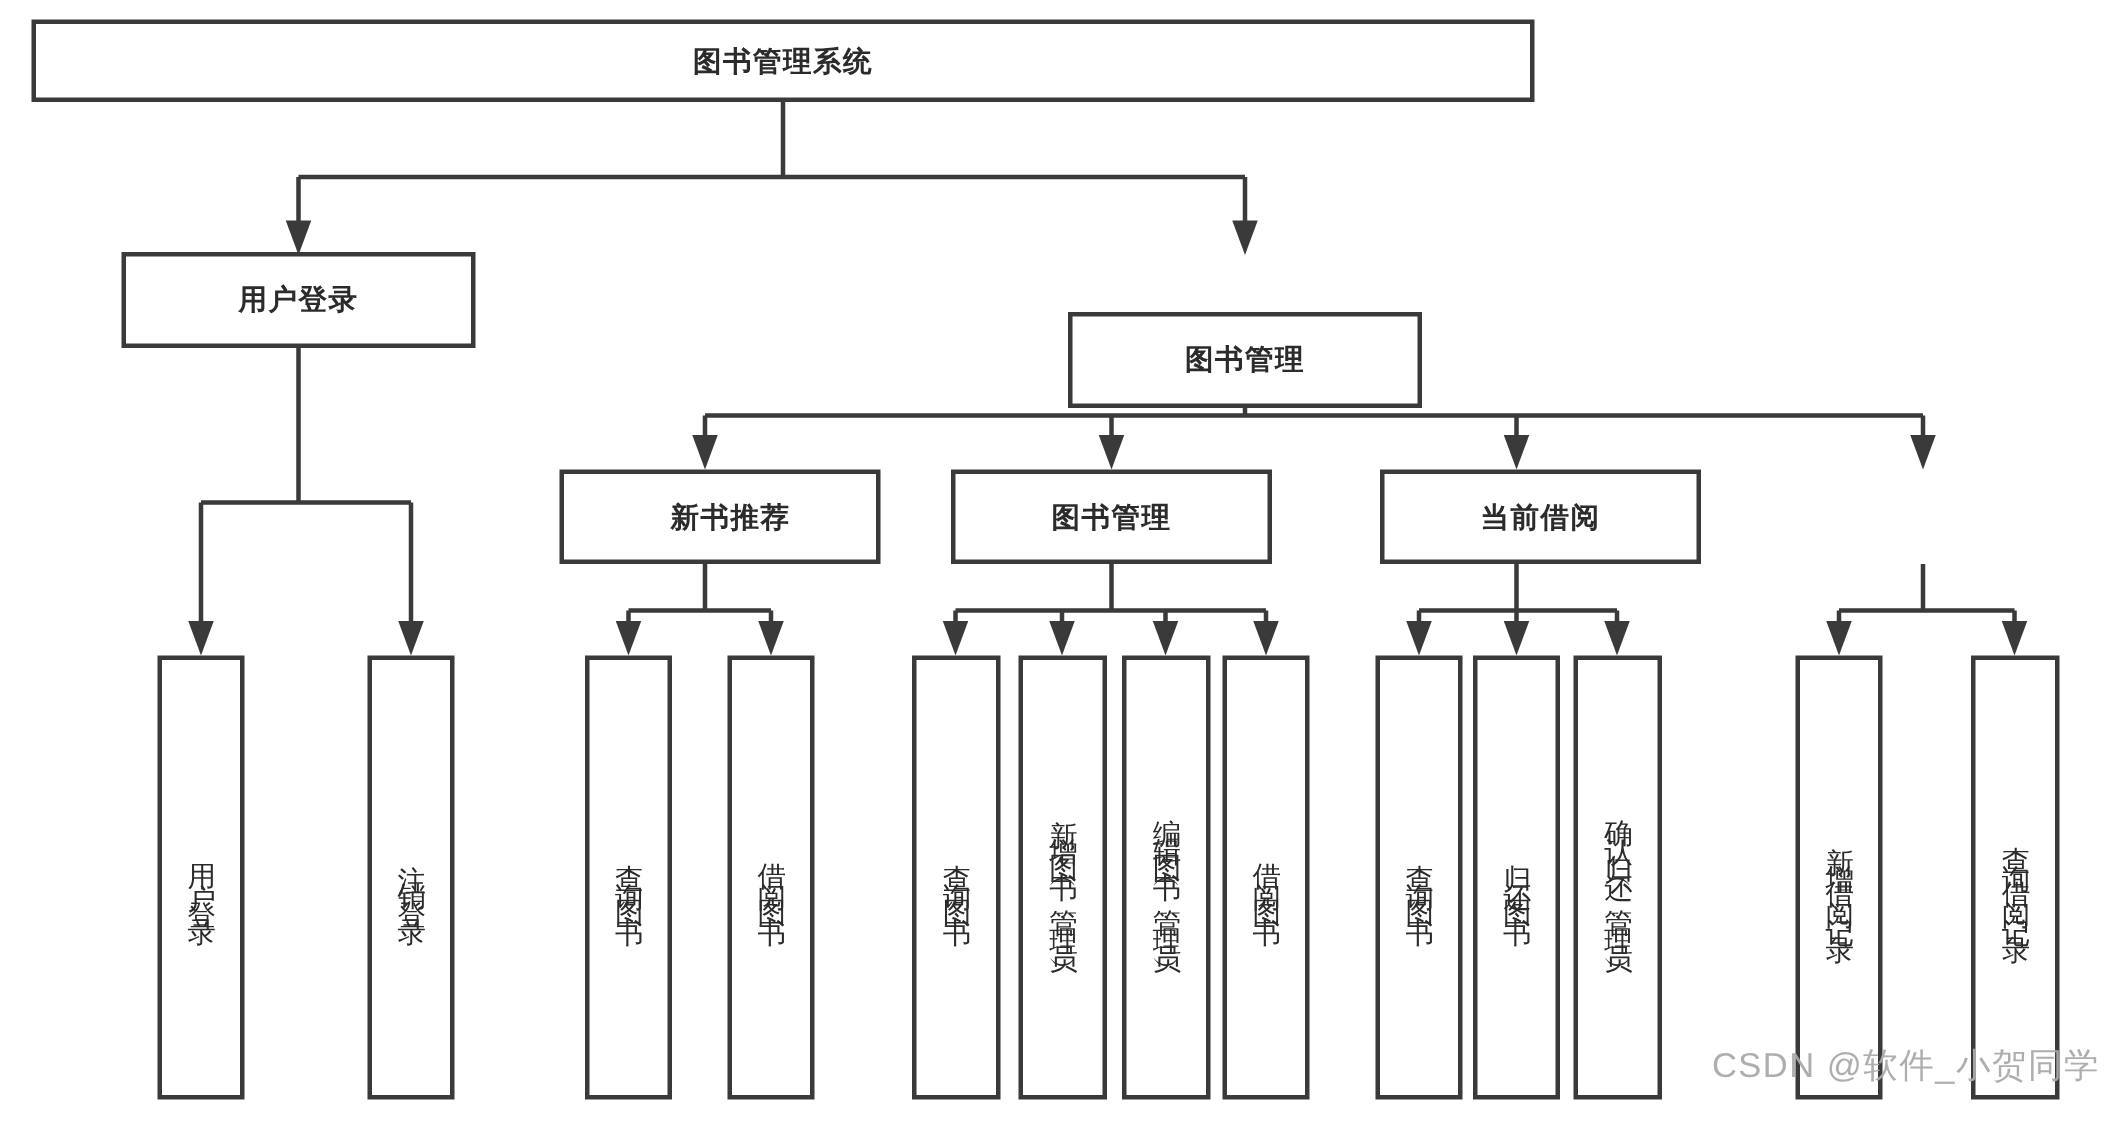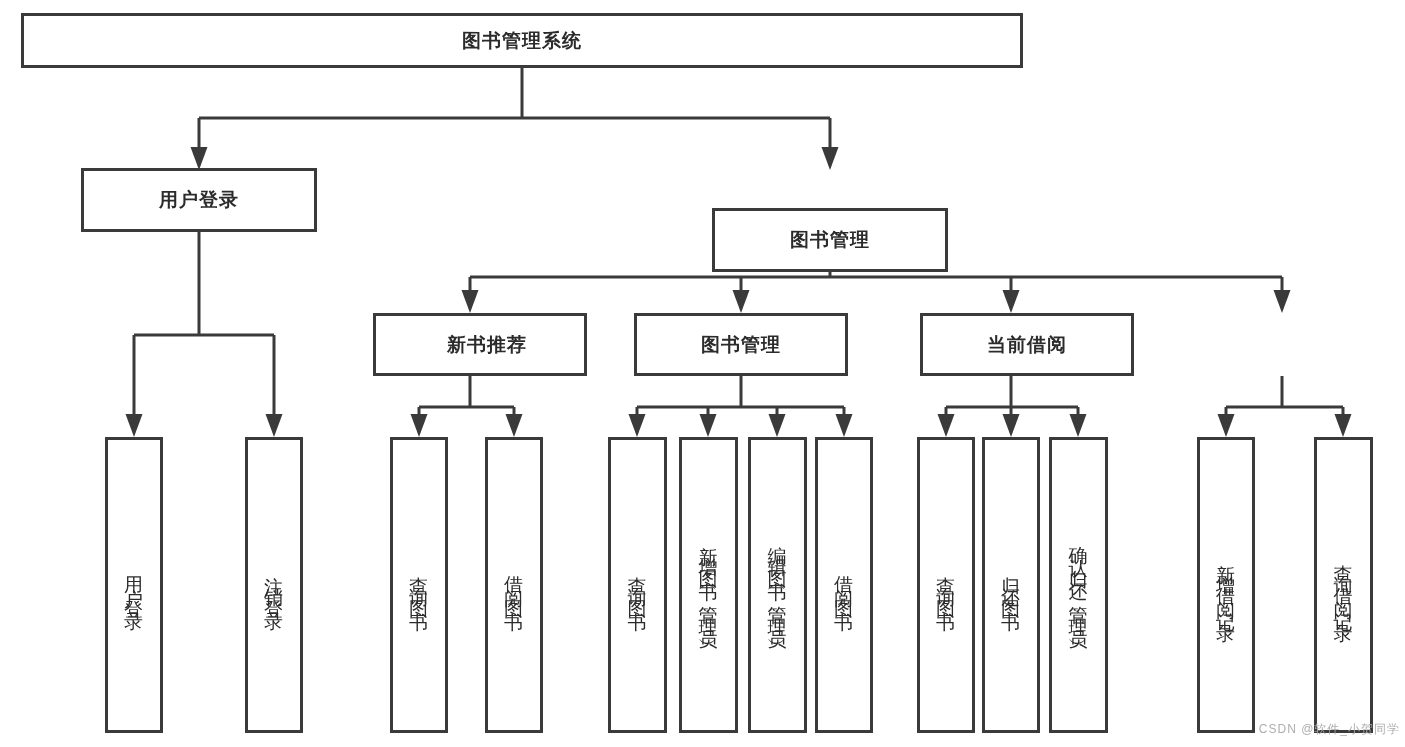--- a/index.html
+++ b/index.html
@@ -49,22 +49,22 @@
     text-orientation: mixed;
     font-size: 19px;
     letter-spacing: 12px;
     color: #2b2b2b;
     line-height: 1;
     white-space: nowrap;
   }
   .watermark {
     position: absolute;
     right: 5px;
-    bottom: 9px;
-    font-size: 12px;
+    bottom: 21px;
+    font-size: 23px;
     color: rgba(170, 170, 170, 0.95);
     letter-spacing: 1px;
     z-index: 5;
     margin-left: 16px;
   }
 </style>
 </head>
 <body>
 
 <div class="canvas">

